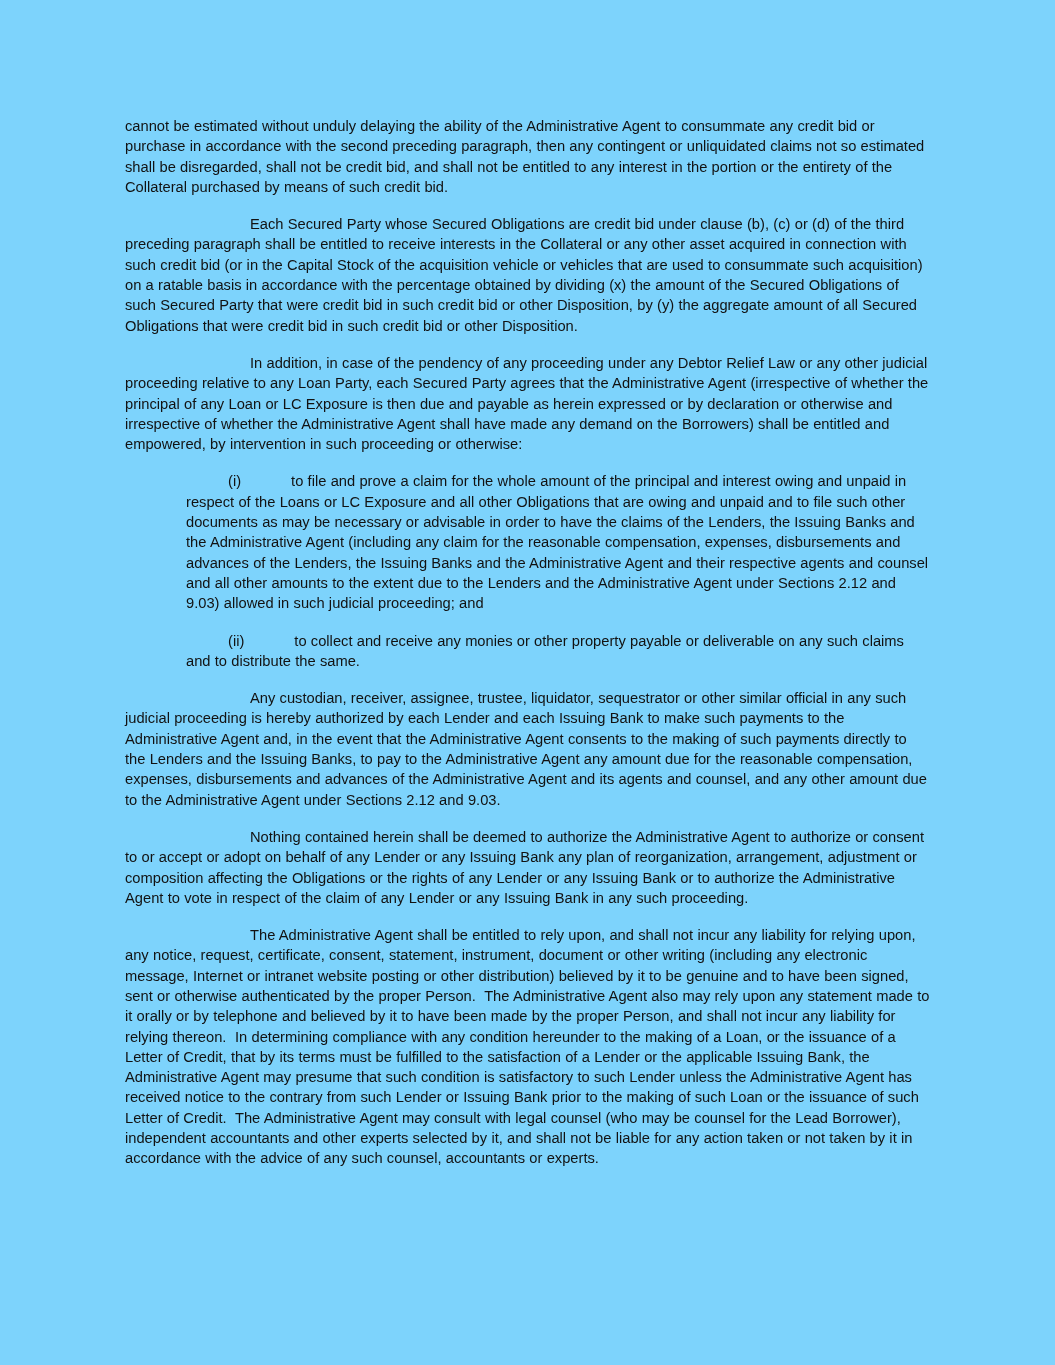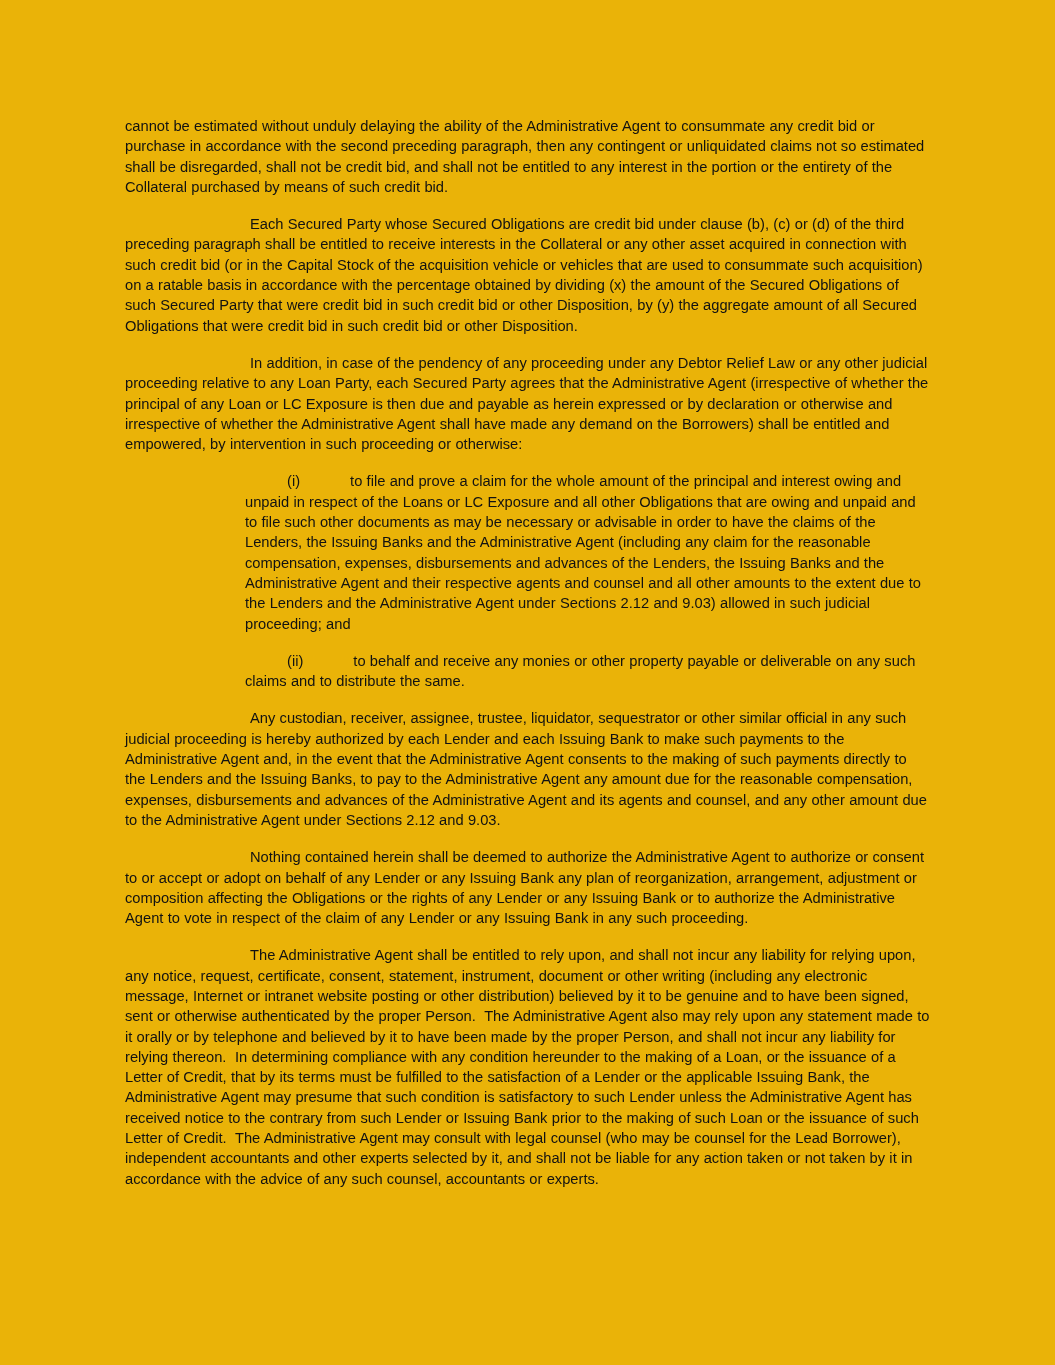--- a/index.html
+++ b/index.html
@@ -11,51 +11,51 @@
     width: 1055px;
     height: 1365px;
     overflow: hidden;
     font-family: "Liberation Sans", "DejaVu Sans", sans-serif;
     color: #121212;
   }
   .page {
     box-sizing: border-box;
     width: 1055px;
     height: 1365px;
-    background: #eab308;
+    background: #7dd3fc;
     padding: 116px 124px 40px 125px;
   }
   .para {
     margin: 0 0 17px 0;
     font-size: 14.7px;
     line-height: 20.3px;
     text-align: left;
     text-indent: 125px;
     white-space: pre-wrap;
     word-spacing: 0.2px;
   }
   .para.no-indent {
     text-indent: 0;
   }
   .para.item {
-    margin-left: 120px;
+    margin-left: 61px;
     text-indent: 42px;
   }
   .tab {
     display: inline-block;
     width: 50px;
   }
   .u {
   }
 </style>
 </head>
 <body>
 
 <div class="page">
   <p class="para no-indent"><span>cannot be estimated without unduly delaying the ability of the Administrative Agent to consummate any credit bid or purchase in accordance with the second preceding paragraph, then any contingent or unliquidated claims not so estimated shall be disregarded, shall not be credit bid, and shall not be entitled to any interest in the portion or the entirety of the Collateral purchased by means of such credit bid.</span></p>
   <p class="para"><span>Each Secured Party whose Secured Obligations are credit bid under </span><span class="u">clause (b)</span><span>, </span><span class="u">(c)</span><span> or </span><span class="u">(d)</span><span> of the third preceding paragraph shall be entitled to receive interests in the Collateral or any other asset acquired in connection with such credit bid (or in the Capital Stock of the acquisition vehicle or vehicles that are used to consummate such acquisition) on a ratable basis in accordance with the percentage obtained by dividing (x) the amount of the Secured Obligations of such Secured Party that were credit bid in such credit bid or other Disposition, by (y) the aggregate amount of all Secured Obligations that were credit bid in such credit bid or other Disposition.</span></p>
   <p class="para"><span>In addition, in case of the pendency of any proceeding under any Debtor Relief Law or any other judicial proceeding relative to any Loan Party, each Secured Party agrees that the Administrative Agent (irrespective of whether the principal of any Loan or LC Exposure is then due and payable as herein expressed or by declaration or otherwise and irrespective of whether the Administrative Agent shall have made any demand on the Borrowers) shall be entitled and empowered, by intervention in such proceeding or otherwise:</span></p>
   <p class="para item"><span>(i)</span><span class="tab"></span><span>to file and prove a claim for the whole amount of the principal and interest owing and unpaid in respect of the Loans or LC Exposure and all other Obligations that are owing and unpaid and to file such other documents as may be necessary or advisable in order to have the claims of the Lenders, the Issuing Banks and the Administrative Agent (including any claim for the reasonable compensation, expenses, disbursements and advances of the Lenders, the Issuing Banks and the Administrative Agent and their respective agents and counsel and all other amounts to the extent due to the Lenders and the Administrative Agent under </span><span class="u">Sections 2.12</span><span> and </span><span class="u">9.03</span><span>) allowed in such judicial proceeding; and</span></p>
-  <p class="para item"><span>(ii)</span><span class="tab"></span><span>to behalf and receive any monies or other property payable or deliverable on any such claims and to distribute the same.</span></p>
+  <p class="para item"><span>(ii)</span><span class="tab"></span><span>to collect and receive any monies or other property payable or deliverable on any such claims and to distribute the same.</span></p>
   <p class="para"><span>Any custodian, receiver, assignee, trustee, liquidator, sequestrator or other similar official in any such judicial proceeding is hereby authorized by each Lender and each Issuing Bank to make such payments to the Administrative Agent and, in the event that the Administrative Agent consents to the making of such payments directly to the Lenders and the Issuing Banks, to pay to the Administrative Agent any amount due for the reasonable compensation, expenses, disbursements and advances of the Administrative Agent and its agents and counsel, and any other amount due to the Administrative Agent under </span><span class="u">Sections 2.12</span><span> and </span><span class="u">9.03</span><span>.</span></p>
   <p class="para"><span>Nothing contained herein shall be deemed to authorize the Administrative Agent to authorize or consent to or accept or adopt on behalf of any Lender or any Issuing Bank any plan of reorganization, arrangement, adjustment or composition affecting the Obligations or the rights of any Lender or any Issuing Bank or to authorize the Administrative Agent to vote in respect of the claim of any Lender or any Issuing Bank in any such proceeding.</span></p>
   <p class="para"><span>The Administrative Agent shall be entitled to rely upon, and shall not incur any liability for relying upon, any notice, request, certificate, consent, statement, instrument, document or other writing (including any electronic message, Internet or intranet website posting or other distribution) believed by it to be genuine and to have been signed, sent or otherwise authenticated by the proper Person.  The Administrative Agent also may rely upon any statement made to it orally or by telephone and believed by it to have been made by the proper Person, and shall not incur any liability for relying thereon.  In determining compliance with any condition hereunder to the making of a Loan, or the issuance of a Letter of Credit, that by its terms must be fulfilled to the satisfaction of a Lender or the applicable Issuing Bank, the Administrative Agent may presume that such condition is satisfactory to such Lender unless the Administrative Agent has received notice to the contrary from such Lender or Issuing Bank prior to the making of such Loan or the issuance of such Letter of Credit.  The Administrative Agent may consult with legal counsel (who may be counsel for the Lead Borrower), independent accountants and other experts selected by it, and shall not be liable for any action taken or not taken by it in accordance with the advice of any such counsel, accountants or experts.</span></p>
 </div>
 
 </body></html>

